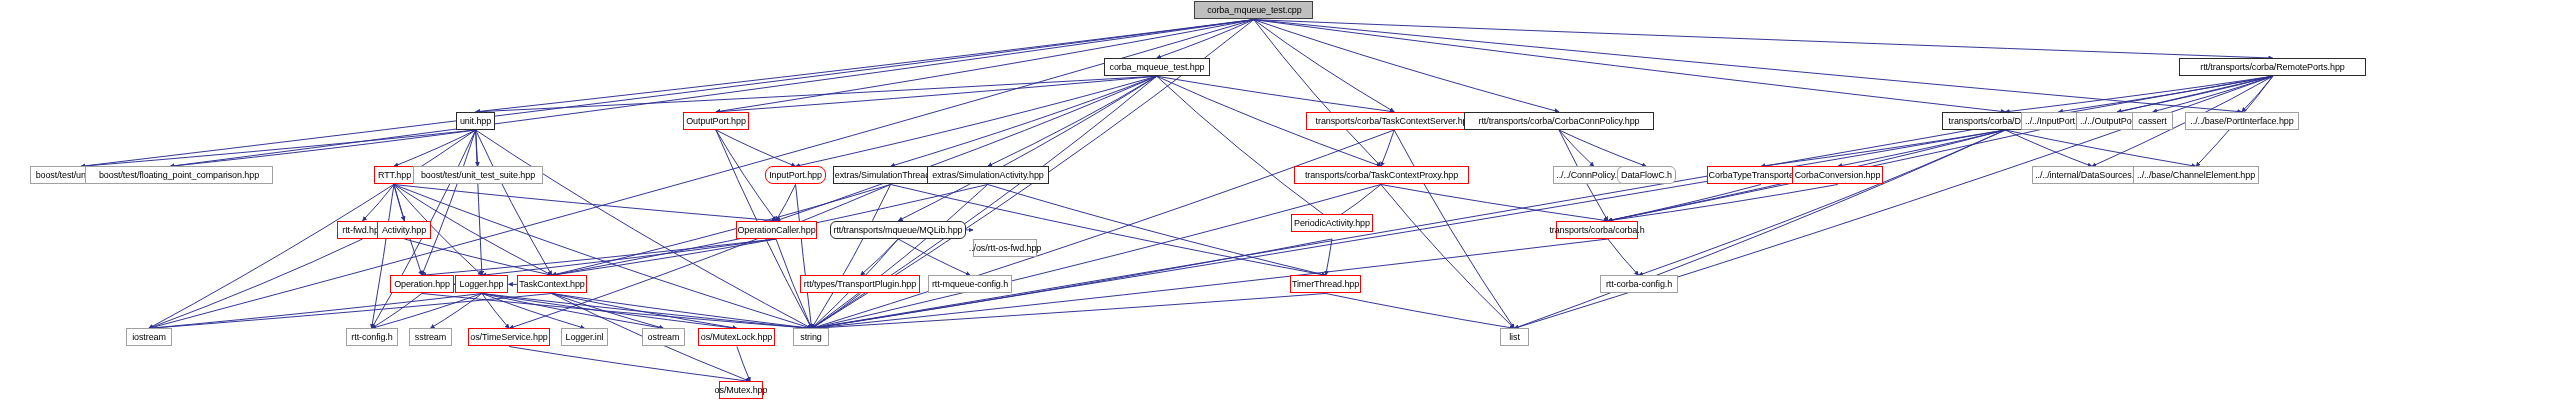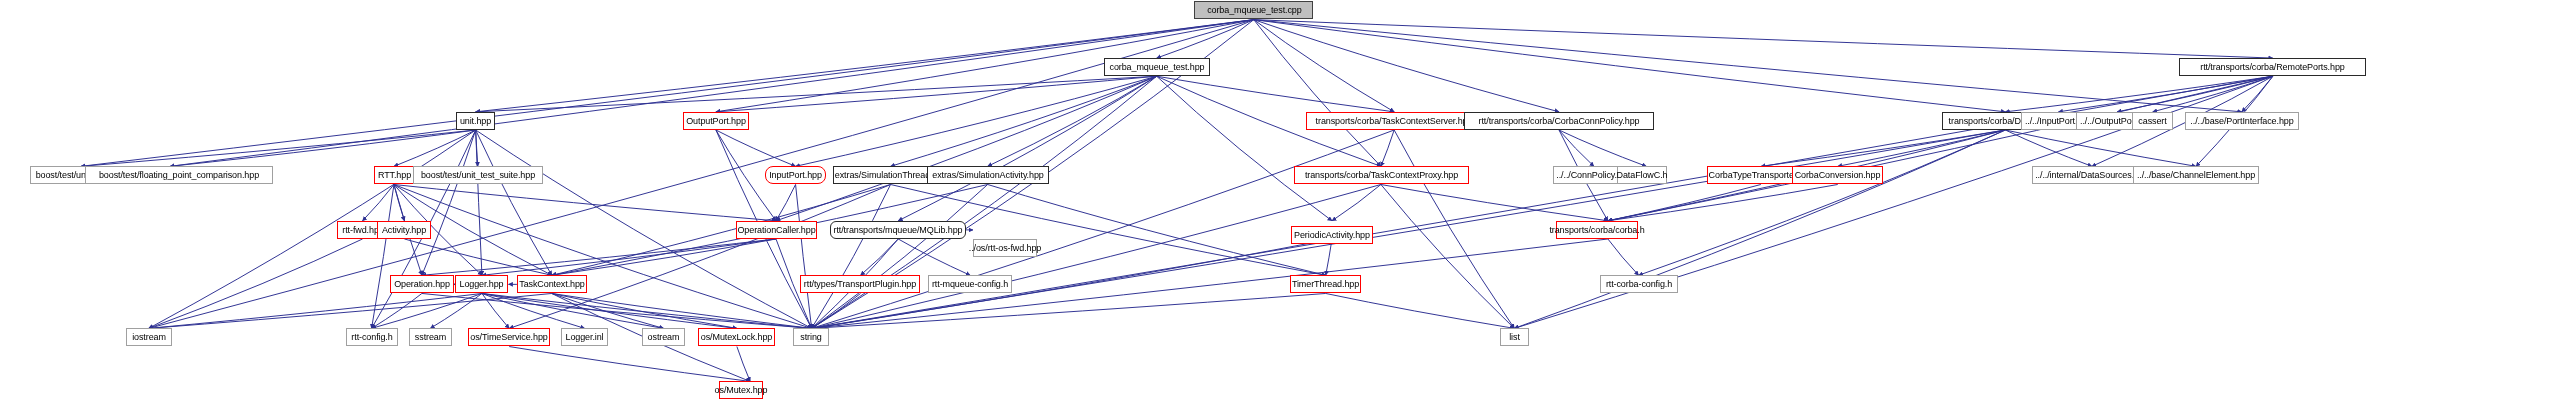--- a/index.html
+++ b/index.html
@@ -174,31 +174,31 @@
     <div class="node " style="left: 2185px; top: 112px; width: 114px;">../../base/PortInterface.hpp</div>
     <div class="node " style="left: 30px; top: 166px; width: 102px;">boost/test/unit_test.hpp</div>
     <div class="node " style="left: 85px; top: 166px; width: 188px; text-align: right;">boost/test/floating_point_comparison.hpp</div>
     <div class="node red" style="left: 374px; top: 166px; width: 41px;">RTT.hpp</div>
     <div class="node " style="left: 413px; top: 166px; width: 130px;">boost/test/unit_test_suite.hpp</div>
     <div class="node red" style="left: 765px; top: 166px; width: 61px; border-radius: 8px;">InputPort.hpp</div>
     <div class="node black" style="left: 833px; top: 166px; width: 116px;">extras/SimulationThread.hpp</div>
     <div class="node black" style="left: 927px; top: 166px; width: 122px;">extras/SimulationActivity.hpp</div>
     <div class="node red" style="left: 1294px; top: 166px; width: 175px;">transports/corba/TaskContextProxy.hpp</div>
     <div class="node " style="left: 1553px; top: 166px; width: 82px;">../../ConnPolicy.hpp</div>
-    <div class="node " style="left: 1617px; top: 166px; width: 50px;">DataFlowC.h</div>
+    <div class="node " style="left: 1617px; top: 166px; width: 59px; border-radius: 6px;">DataFlowC.h</div>
     <div class="node red" style="left: 1707px; top: 166px; width: 108px;">CorbaTypeTransporter.hpp</div>
     <div class="node red" style="left: 1792px; top: 166px; width: 91px;">CorbaConversion.hpp</div>
     <div class="node " style="left: 2032px; top: 166px; width: 120px;">../../internal/DataSources.hpp</div>
     <div class="node " style="left: 2133px; top: 166px; width: 126px;">../../base/ChannelElement.hpp</div>
     <div class="node red" style="left: 337px; top: 221px; width: 52px;">rtt-fwd.hpp</div>
     <div class="node red" style="left: 377px; top: 221px; width: 54px;">Activity.hpp</div>
     <div class="node red" style="left: 736px; top: 221px; width: 81px;">OperationCaller.hpp</div>
     <div class="node black" style="left: 830px; top: 221px; width: 136px; border-radius: 6px;">rtt/transports/mqueue/MQLib.hpp</div>
     <div class="node " style="left: 973px; top: 221px; width: 64px; margin-top: 18px;">../os/rtt-os-fwd.hpp</div>
-    <div class="node red" style="left: 1291px; top: 226px; width: 82px;">PeriodicActivity.hpp</div>
+    <div class="node red" style="left: 1291px; top: 214px; width: 82px;">PeriodicActivity.hpp</div>
     <div class="node red" style="left: 1556px; top: 221px; width: 82px;">transports/corba/corba.h</div>
     <div class="node red" style="left: 390px; top: 275px; width: 64px;">Operation.hpp</div>
     <div class="node red" style="left: 455px; top: 275px; width: 53px;">Logger.hpp</div>
     <div class="node red" style="left: 517px; top: 275px; width: 70px;">TaskContext.hpp</div>
     <div class="node red" style="left: 800px; top: 275px; width: 120px;">rtt/types/TransportPlugin.hpp</div>
     <div class="node " style="left: 928px; top: 275px; width: 84px;">rtt-mqueue-config.h</div>
     <div class="node red" style="left: 1290px; top: 275px; width: 71px;">TimerThread.hpp</div>
     <div class="node " style="left: 1600px; top: 275px; width: 78px;">rtt-corba-config.h</div>
     <div class="node " style="left: 126px; top: 328px; width: 46px;">iostream</div>
     <div class="node " style="left: 346px; top: 328px; width: 52px;">rtt-config.h</div>

